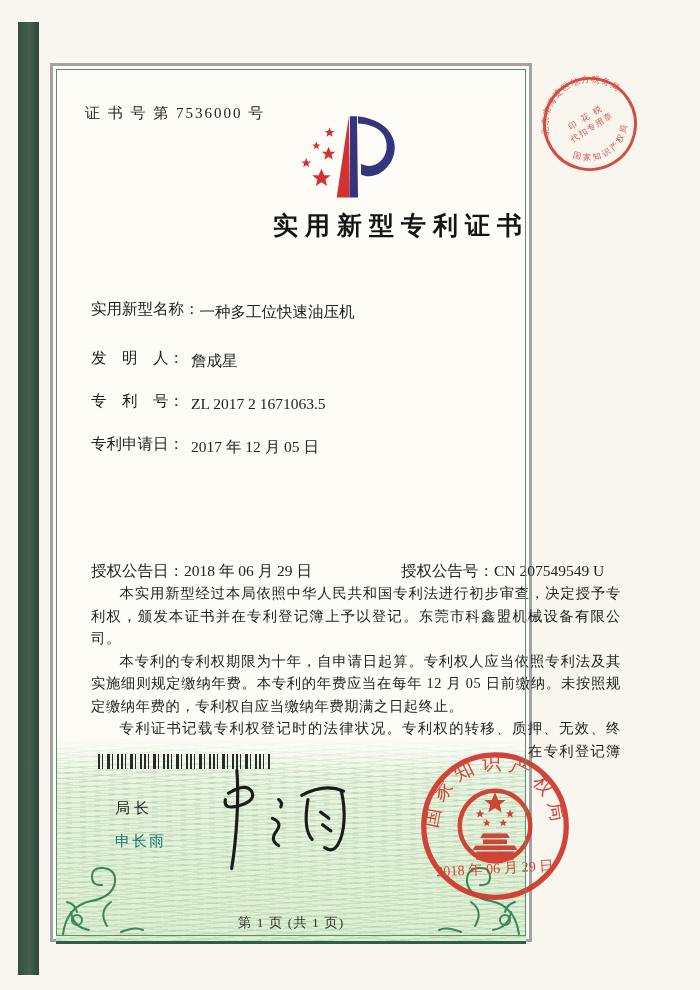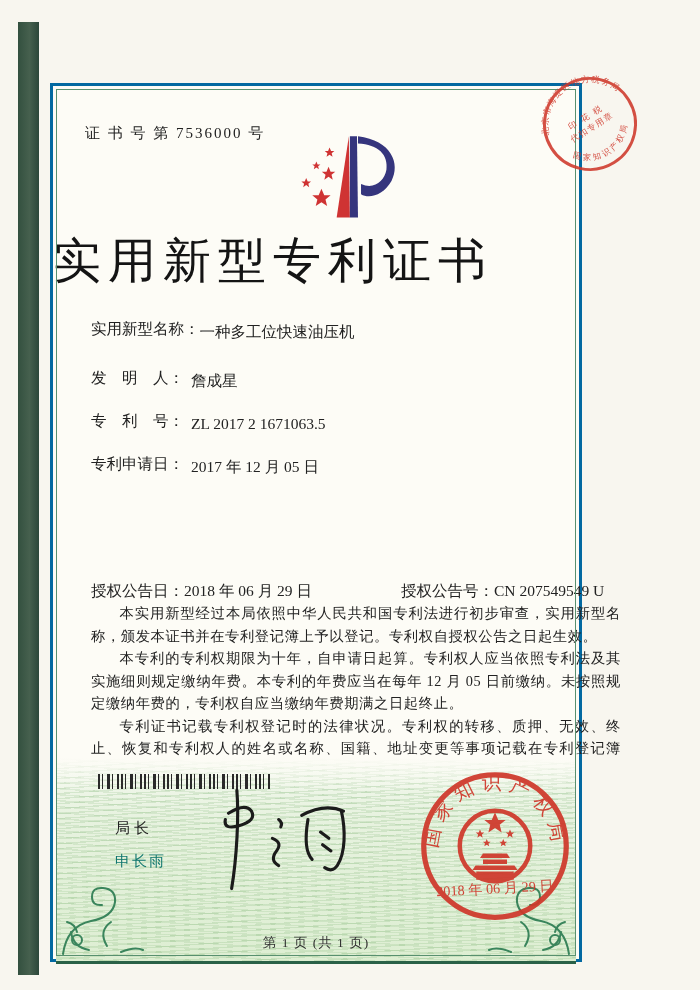--- a/index.html
+++ b/index.html
@@ -9,37 +9,36 @@
     font-family:"Liberation Serif","DejaVu Serif",serif;
     color:#1c1c1c;
   }
   
   .cover-edge{
     position:absolute;left:18px;top:22px;width:21px;height:953px;
     background:linear-gradient(90deg,#33503f,#46604e 55%,#2c473a);
   }
   
   .cert{
-    position:absolute;left:50px;top:63px;width:532px;height:879px;
+    position:absolute;left:50px;top:63px;width:482px;height:879px;
     background:#fdfcf6;
-    border:3px solid #0369a1;
+    border:3px solid #a3a3a3;
     box-sizing:border-box;
-    margin-top:20px;
   }
   .cert::after{
     content:"";position:absolute;inset:3px;border:1px solid #58906f;pointer-events:none;
   }
   .cert-no{
     position:absolute;left:32px;top:38px;
     font-size:15px;letter-spacing:2px;color:#222;
   }
   .logo{position:absolute;left:240px;top:46px;width:132px;height:94px;}
   .title{
-    position:absolute;left:0;right:0;top:143px;text-align:left;
-    font-size:48px;font-weight:normal;letter-spacing:7px;color:#141414;
+    position:absolute;left:0;right:0;top:143px;text-align:right;
+    font-size:25px;font-weight:bold;letter-spacing:7px;color:#141414;
   }
   .frow{position:absolute;left:38px;width:540px;font-size:15.5px;color:#222;}
   .flabel{display:inline-block;min-width:100px;white-space:pre;vertical-align:top;}
   .fvalue{white-space:pre-line;display:inline-block;max-width:430px;line-height:26px;vertical-align:top;}
   .grant-right{position:absolute;left:310px;top:0;white-space:nowrap;}
   .paras{
     position:absolute;left:38px;top:516px;width:530px;
     font-size:14.3px;line-height:22.5px;text-align:justify;letter-spacing:.6px;color:#222;
   }
   .paras p{margin:0;text-indent:2em;}
@@ -113,21 +112,21 @@
   </div>
   <div class="frow" style="top:368px">
     <span class="flabel">专利申请日：</span><span class="fvalue">2017 年 12 月 05 日</span>
   </div>
   <div class="frow" style="top:495px">
     <span>授权公告日：</span><span>2018 年 06 月 29 日</span>
     <span class="grant-right"><span>授权公告号：</span><span>CN 207549549 U</span></span>
   </div>
 
   <div class="paras">
-    <p>本实用新型经过本局依照中华人民共和国专利法进行初步审查，实用新型名称，颁发本证书并在专利登记簿上予以登记。专利权自授权公告之日起生效。</p>
+    <p>本实用新型经过本局依照中华人民共和国专利法进行初步审查，决定授予专利权，颁发本证书并在专利登记簿上予以登记。东莞市科鑫盟机械设备有限公司。</p>
     <p>本专利的专利权期限为十年，自申请日起算。专利权人应当依照专利法及其实施细则规定缴纳年费。本专利的年费应当在每年 12 月 05 日前缴纳。未按照规定缴纳年费的，专利权自应当缴纳年费期满之日起终止。</p>
     <p>专利证书记载专利权登记时的法律状况。专利权的转移、质押、无效、终止、恢复和专利权人的姓名或名称、国籍、地址变更等事项记载在专利登记簿上。</p>
   </div>
 
   <div class="band"></div>
 
   <svg class="orn orn-l" viewBox="0 0 86 76">
     <g fill="none" stroke="#3a855c" stroke-width="2" stroke-linecap="round">
       <path d="M4,72 q4,-28 28,-33 q22,-4 24,-19 q1,-13 -12,-14 q-11,-1 -11,9 q0,9 10,8"></path>
       <path d="M30,68 q-16,-3 -18,-18"></path>

